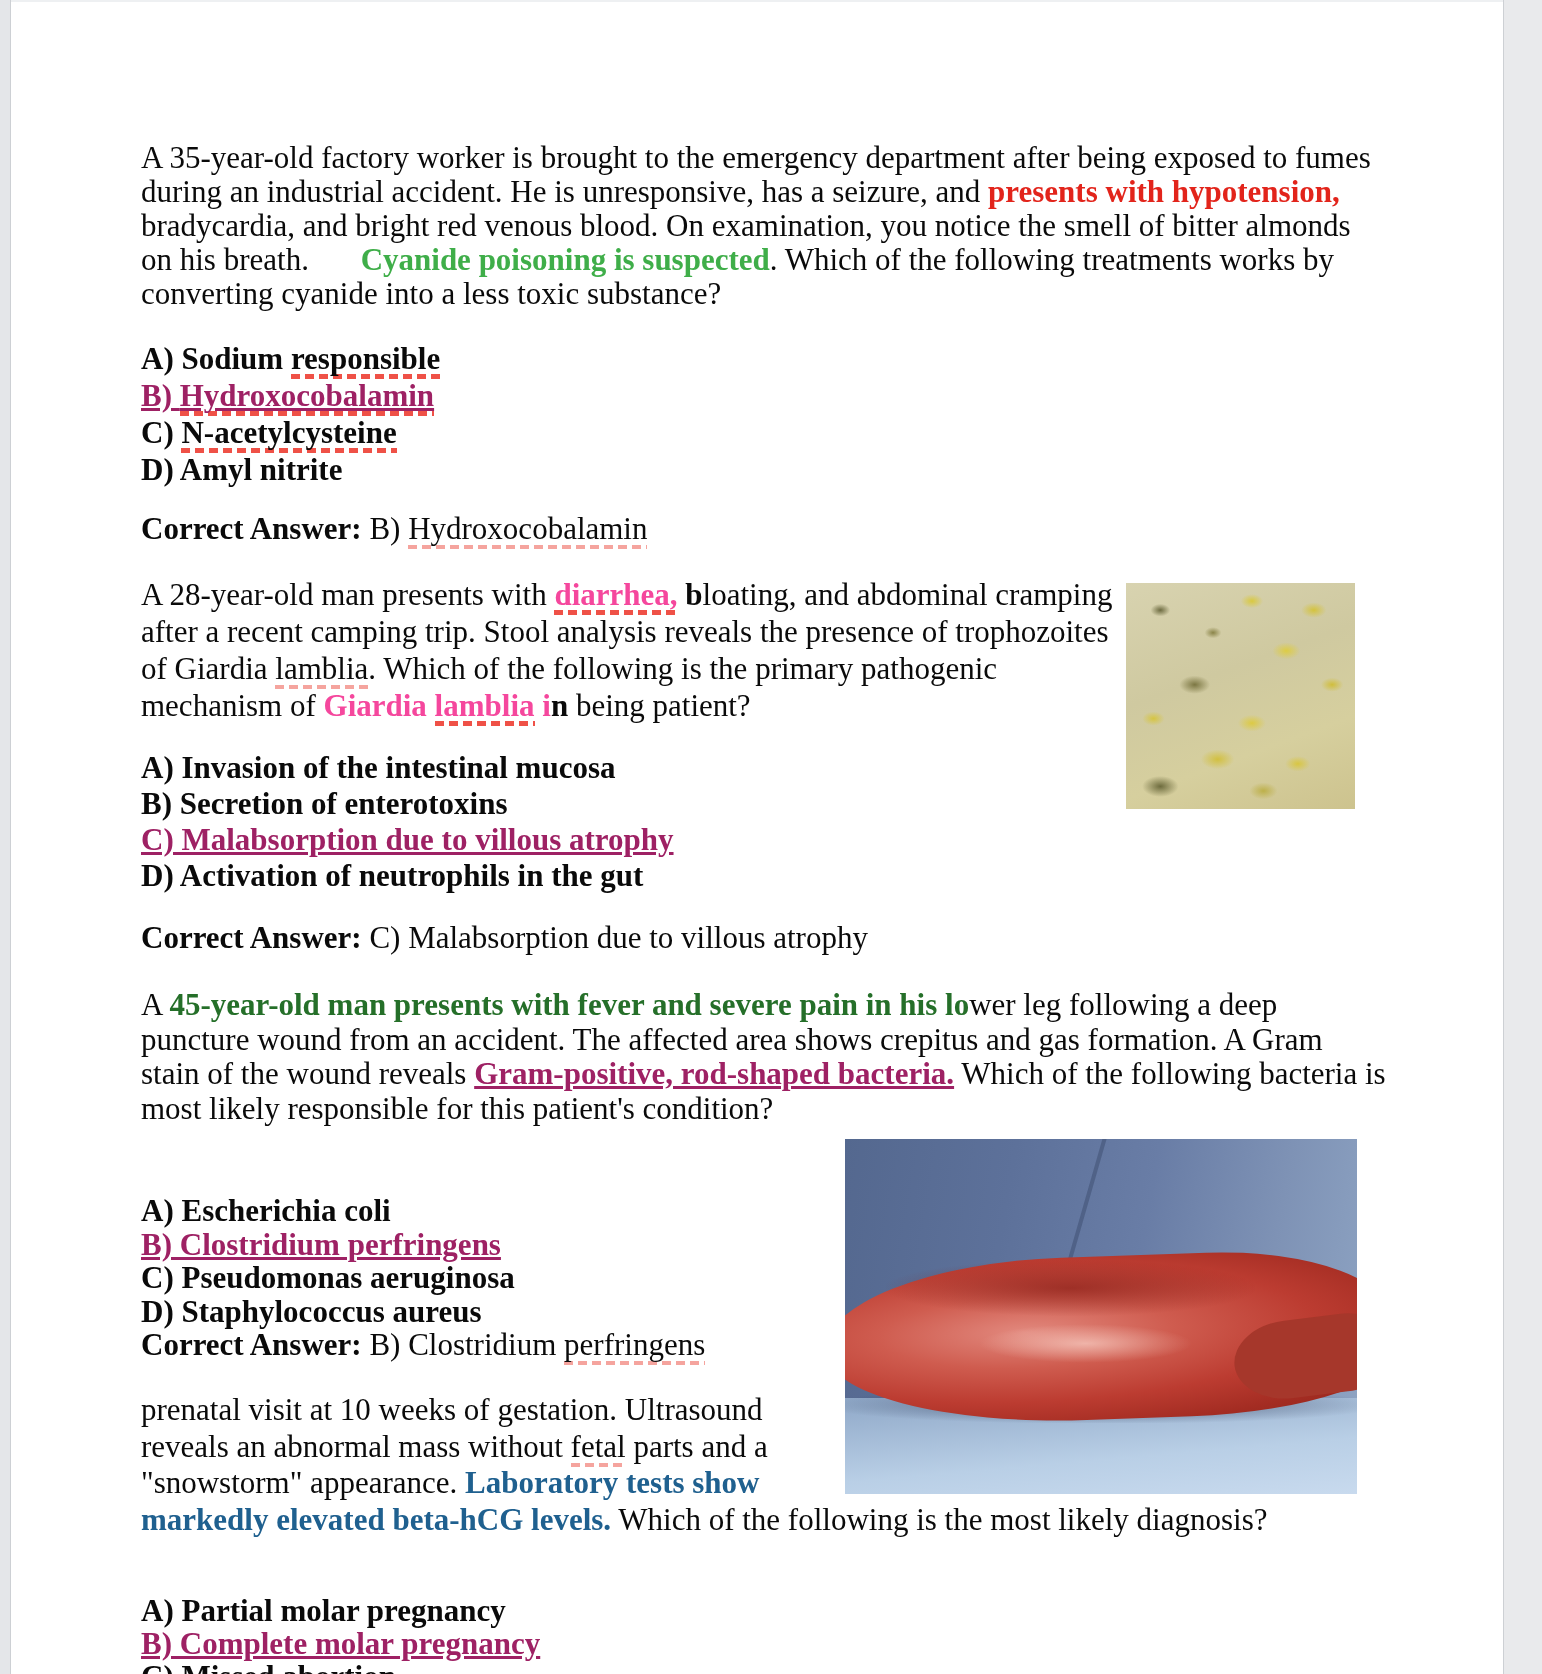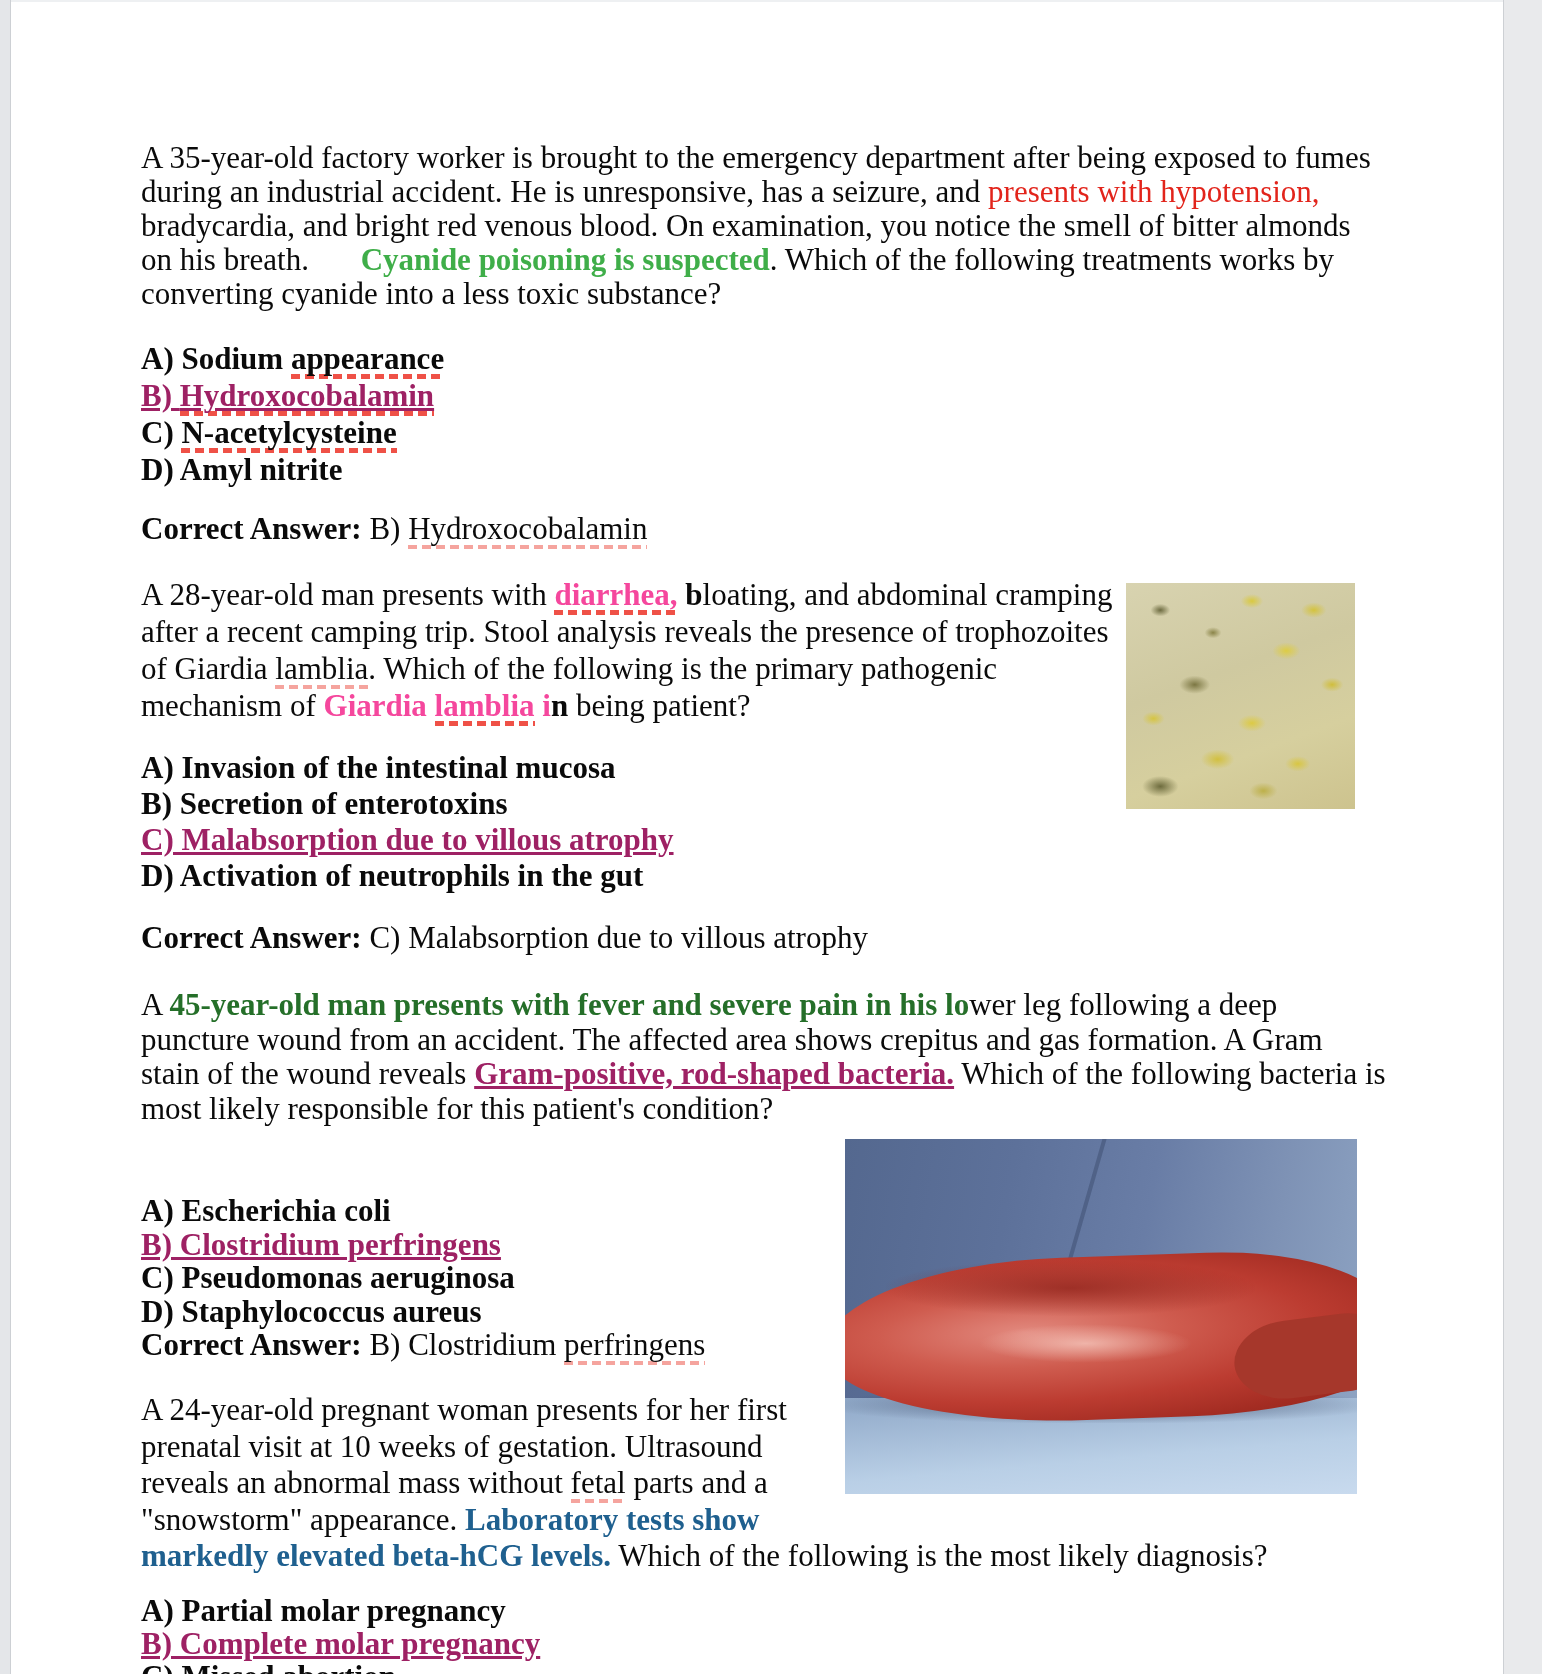--- a/index.html
+++ b/index.html
@@ -18,21 +18,21 @@
   .line{white-space:pre;}
   .lh33 .line{line-height:33px;height:33px;}
   .lh335 .line{line-height:33.5px;height:33.5px;}
   .lh34 .line{line-height:34px;height:34px;}
   .lh345 .line{line-height:34.5px;height:34.5px;}
   .lh36 .line{line-height:36px;height:36px;}
   .lh365 .line{line-height:36.5px;height:36.5px;}
   .lh37 .line{line-height:37px;height:37px;}
 
   .b{font-weight:700;}
-  .red{color:var(--c-red,#e2241b);font-weight:400;}
+  .red{color:var(--c-red,#e2241b);font-weight:700;}
   .grn{color:var(--c-green,#3fae49);font-weight:700;margin-left:44px;}
   .dgrn{color:var(--c-dark_green,#256f29);font-weight:700;}
   .pink{color:var(--c-pink,#f5479d);font-weight:700;}
   .mag{color:var(--c-magenta,#9e2164);font-weight:700;text-decoration:underline;}
   .blu{color:var(--c-blue,#1f608f);font-weight:700;}
 
   .sp{
     padding-bottom:3px;
     background-image:repeating-linear-gradient(to right,var(--c-squiggle,#ef5147) 0 9px,transparent 9px 14px);
     background-size:100% 5px;background-position:0 100%;background-repeat:no-repeat;
@@ -94,21 +94,21 @@
 
 <div class="blk lh34" style="top:141px">
   <div class="line"><span>A 35-year-old factory worker is brought to the emergency department after being exposed to fumes</span></div>
   <div class="line"><span>during an industrial accident. He is unresponsive, has a seizure, and </span><span class="red">presents with hypotension,</span></div>
   <div class="line"><span>bradycardia, and bright red venous blood. On examination, you notice the smell of bitter almonds</span></div>
   <div class="line"><span>on his breath. </span><span class="grn">Cyanide poisoning is suspected</span><span>. Which of the following treatments works by</span></div>
   <div class="line"><span>converting cyanide into a less toxic substance?</span></div>
 </div>
 
 <div class="blk lh37 b" style="top:340px">
-  <div class="line"><span>A) Sodium </span><span class="sp">appearance</span></div>
+  <div class="line"><span>A) Sodium </span><span class="sp">responsible</span></div>
   <div class="line mag"><span>B) </span><span class="sp">Hydroxocobalamin</span></div>
   <div class="line"><span>C) </span><span class="sp">N-acetylcysteine</span></div>
   <div class="line"><span>D) Amyl nitrite</span></div>
 </div>
 
 <div class="blk lh34" style="top:512px">
   <div class="line"><span class="b">Correct Answer:</span><span> B) </span><span class="spl">Hydroxocobalamin</span></div>
 </div>
 
 <div class="blk lh37" style="top:576px">
@@ -141,21 +141,20 @@
   <div class="line mag"><span>B) Clostridium perfringens</span></div>
   <div class="line"><span>C) Pseudomonas aeruginosa</span></div>
   <div class="line"><span>D) Staphylococcus aureus</span></div>
 </div>
 
 <div class="blk lh34" style="top:1328px">
   <div class="line"><span class="b">Correct Answer:</span><span> B) Clostridium </span><span class="spl">perfringens</span></div>
 </div>
 
 <div class="blk lh365" style="top:1392px">
-  <div class="line"><span>A 24-year-old pregnant woman presents for her first</span></div>
   <div class="line"><span>prenatal visit at 10 weeks of gestation. Ultrasound</span></div>
   <div class="line"><span>reveals an abnormal mass without </span><span class="spl">fetal</span><span> parts and a</span></div>
   <div class="line"><span>"snowstorm" appearance. </span><span class="blu">Laboratory tests show</span></div>
   <div class="line"><span class="blu">markedly elevated beta-hCG levels.</span><span> Which of the following is the most likely diagnosis?</span></div>
 </div>
 
 <div class="blk lh33 b" style="top:1594px">
   <div class="line"><span>A) Partial molar pregnancy</span></div>
   <div class="line mag"><span>B) Complete molar pregnancy</span></div>
   <div class="line"><span>C) Missed abortion</span></div>

